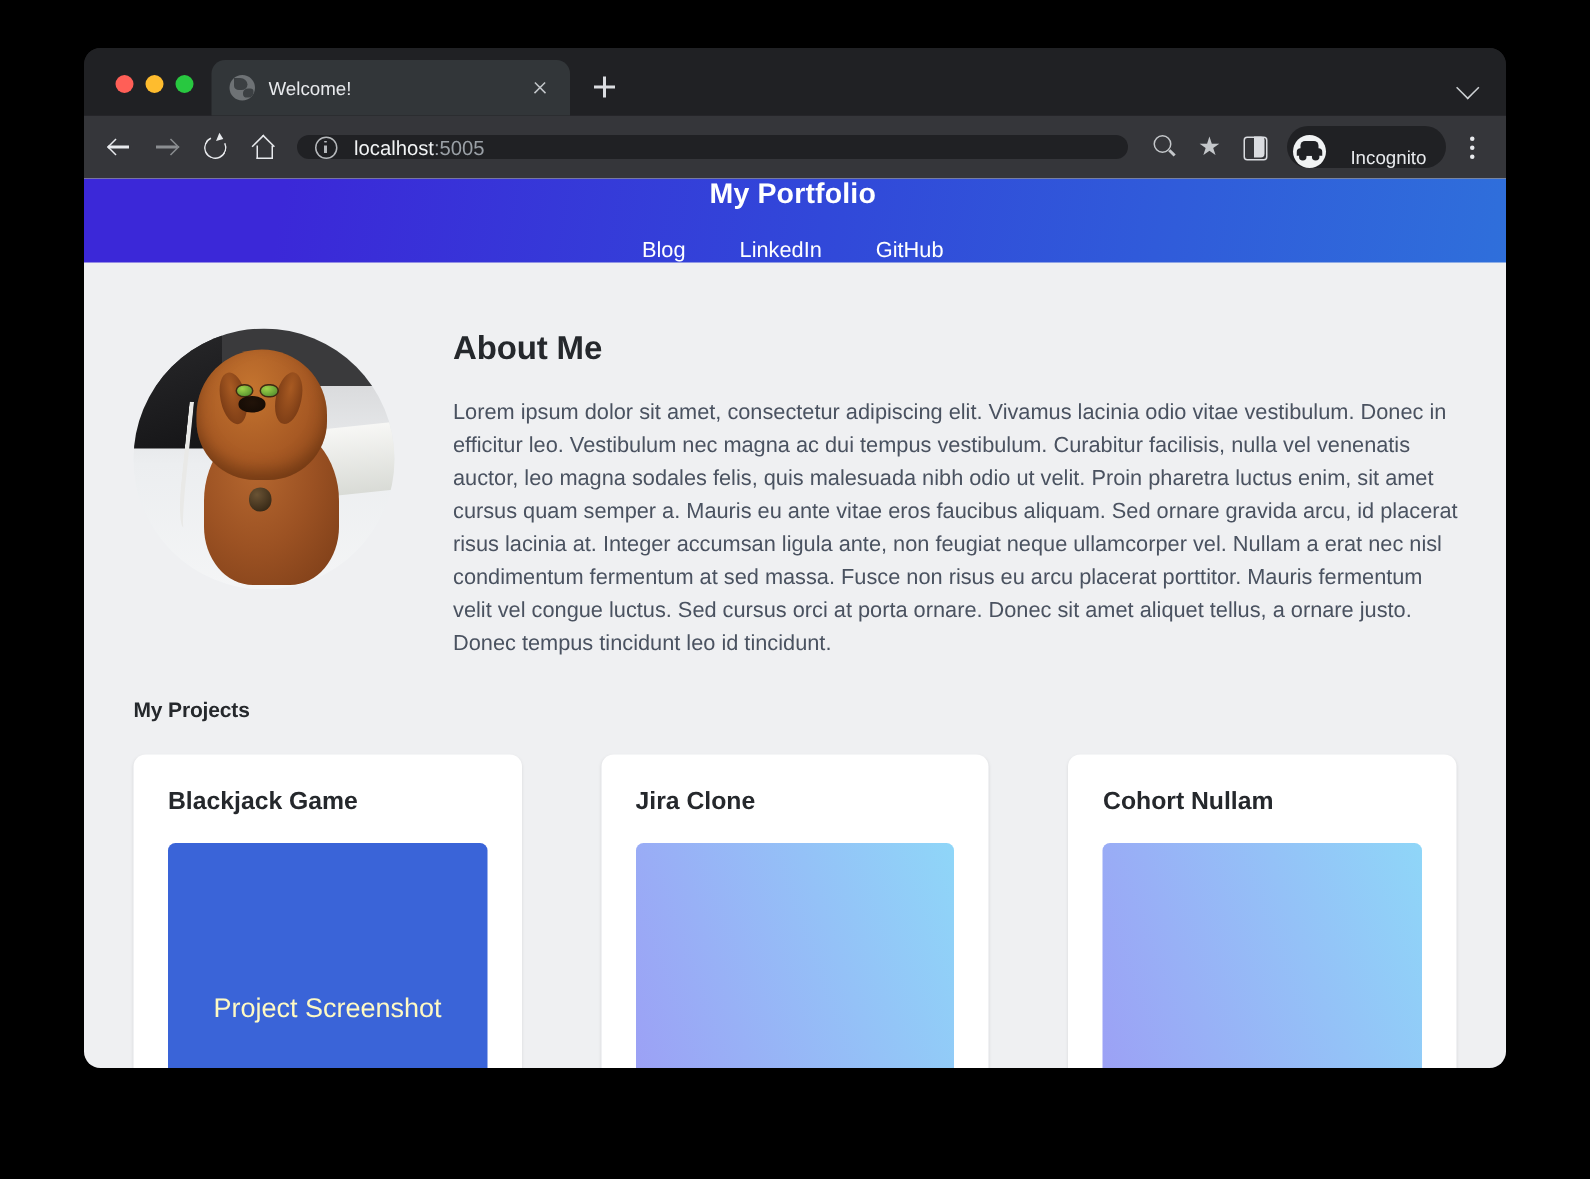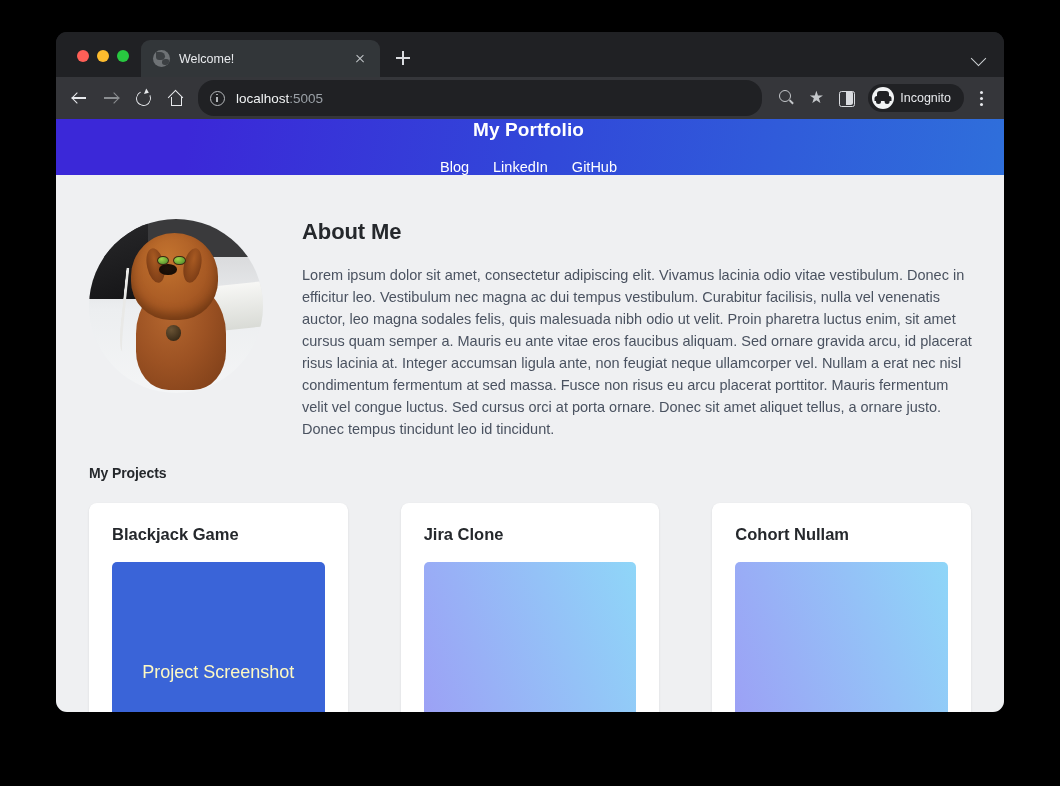--- a/index.html
+++ b/index.html
@@ -210,21 +210,21 @@
     position: absolute;
     left: 10.5px; top: 14px;
     width: 9px; height: 8px;
     border-left: 1.7px solid #e8eaed;
     border-right: 1.7px solid #e8eaed;
     border-bottom: 1.7px solid #e8eaed;
   }
 
   #omnibox {
     flex: 1 1 auto;
-    height: 36px;
+    height: 16px;
     background: #202124;
     border-radius: 16px;
     display: flex;
     align-items: center;
     margin: 0 8px 0 6px;
     padding: 0 12px;
     gap: 11px;
     min-width: 0;
   }
   #site-info-icon {
@@ -295,22 +295,22 @@
     width: 7px; height: 14px;
     background: #dadce0;
     border-radius: 0 2.5px 2.5px 0;
   }
 
   #incognito-pill {
     height: 28px;
     background: #202124;
     border-radius: 15px;
     display: flex;
-    align-items: center;
-    gap: 6px;
+    align-items: flex-end;
+    gap: 16px;
     padding: 0 13px 0 4px;
     margin-left: 6px;
     flex: 0 0 auto;
   }
   #incognito-avatar {
     width: 22px; height: 22px;
     border-radius: 50%;
     background: #f1f3f4;
     position: relative;
     flex: 0 0 22px;
@@ -368,21 +368,21 @@
     align-items: center;
     justify-content: space-between;
     padding: 0 32px 0 29px;
   }
   #site-brand {
     color: #ffffff;
     font-size: 19px;
     font-weight: bold;
     letter-spacing: 0.1px;
   }
-  #site-nav-links { display: flex; align-items: center; gap: 24px; }
+  #site-nav-links { display: flex; align-items: center; gap: 36px; }
   #site-nav-links a {
     color: #ffffff;
     font-size: 14.5px;
     text-decoration: none;
   }
 
   #page-body { padding: 0 29px; }
 
   #about-section {
     display: flex;

